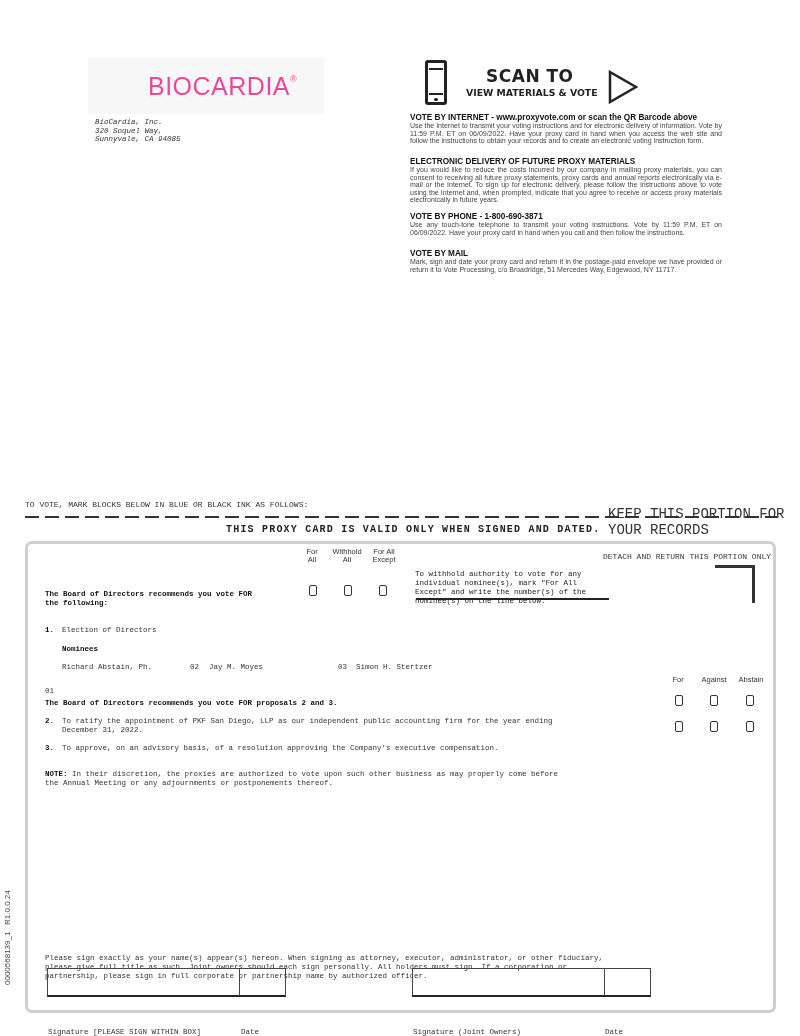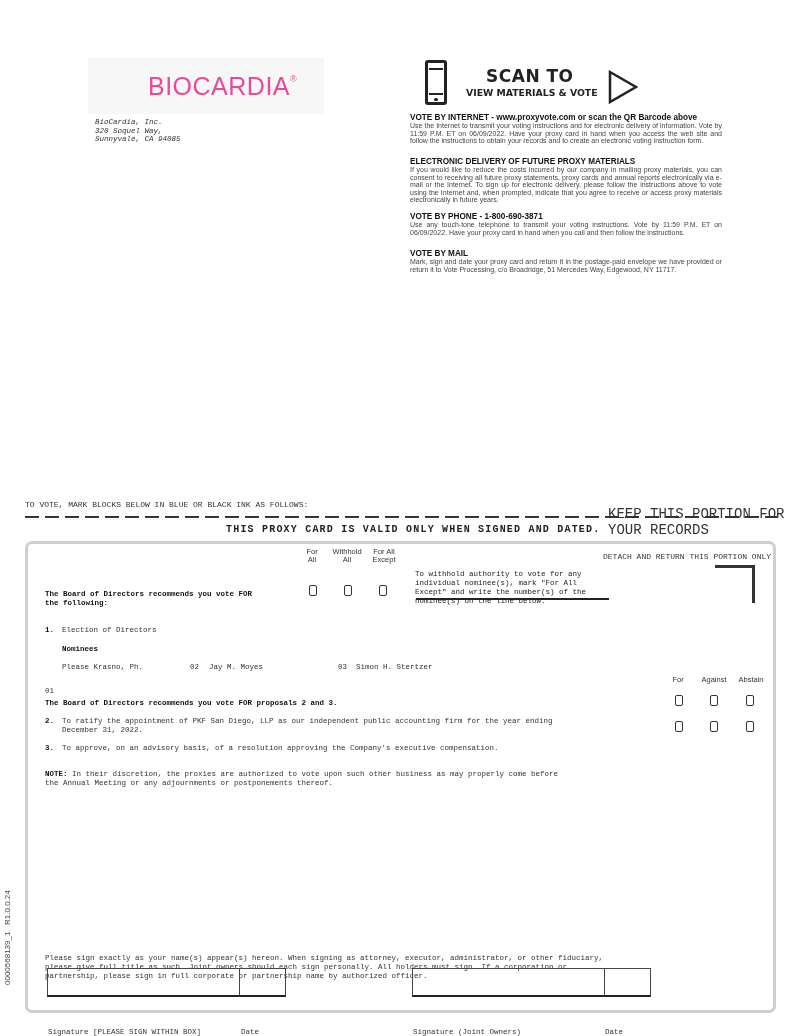--- a/index.html
+++ b/index.html
@@ -119,21 +119,21 @@
 <div class="abs withhold-line"></div>
 
 <div class="abs corner-h"></div>
 <div class="abs corner-v"></div>
 
 <div class="abs t tb" style="left:45px;top:603px">1.</div>
 <div class="abs t" style="left:62px;top:603px">Election of Directors</div>
 <div class="abs t tb" style="left:62px;top:622px">Nominees</div>
 
 <div class="abs t" style="left:45px;top:664px">01</div>
-<div class="abs t" style="left:62px;top:640px">Please Krasno, Ph.</div>
+<div class="abs t" style="left:62px;top:640px">Richard Abstain, Ph.</div>
 <div class="abs t" style="left:190px;top:640px">02</div>
 <div class="abs t" style="left:209px;top:640px">Jay M. Moyes</div>
 <div class="abs t" style="left:338px;top:640px">03</div>
 <div class="abs t" style="left:356px;top:640px">Simon H. Stertzer</div>
 
 <div class="abs t tb" style="left:45px;top:676px">The Board of Directors recommends you vote FOR proposals 2 and 3.</div>
 
 <div class="abs colhead" style="left:668px;top:676px;width:20px">For</div>
 <div class="abs colhead" style="left:697px;top:676px;width:34px">Against</div>
 <div class="abs colhead" style="left:734px;top:676px;width:34px">Abstain</div>

